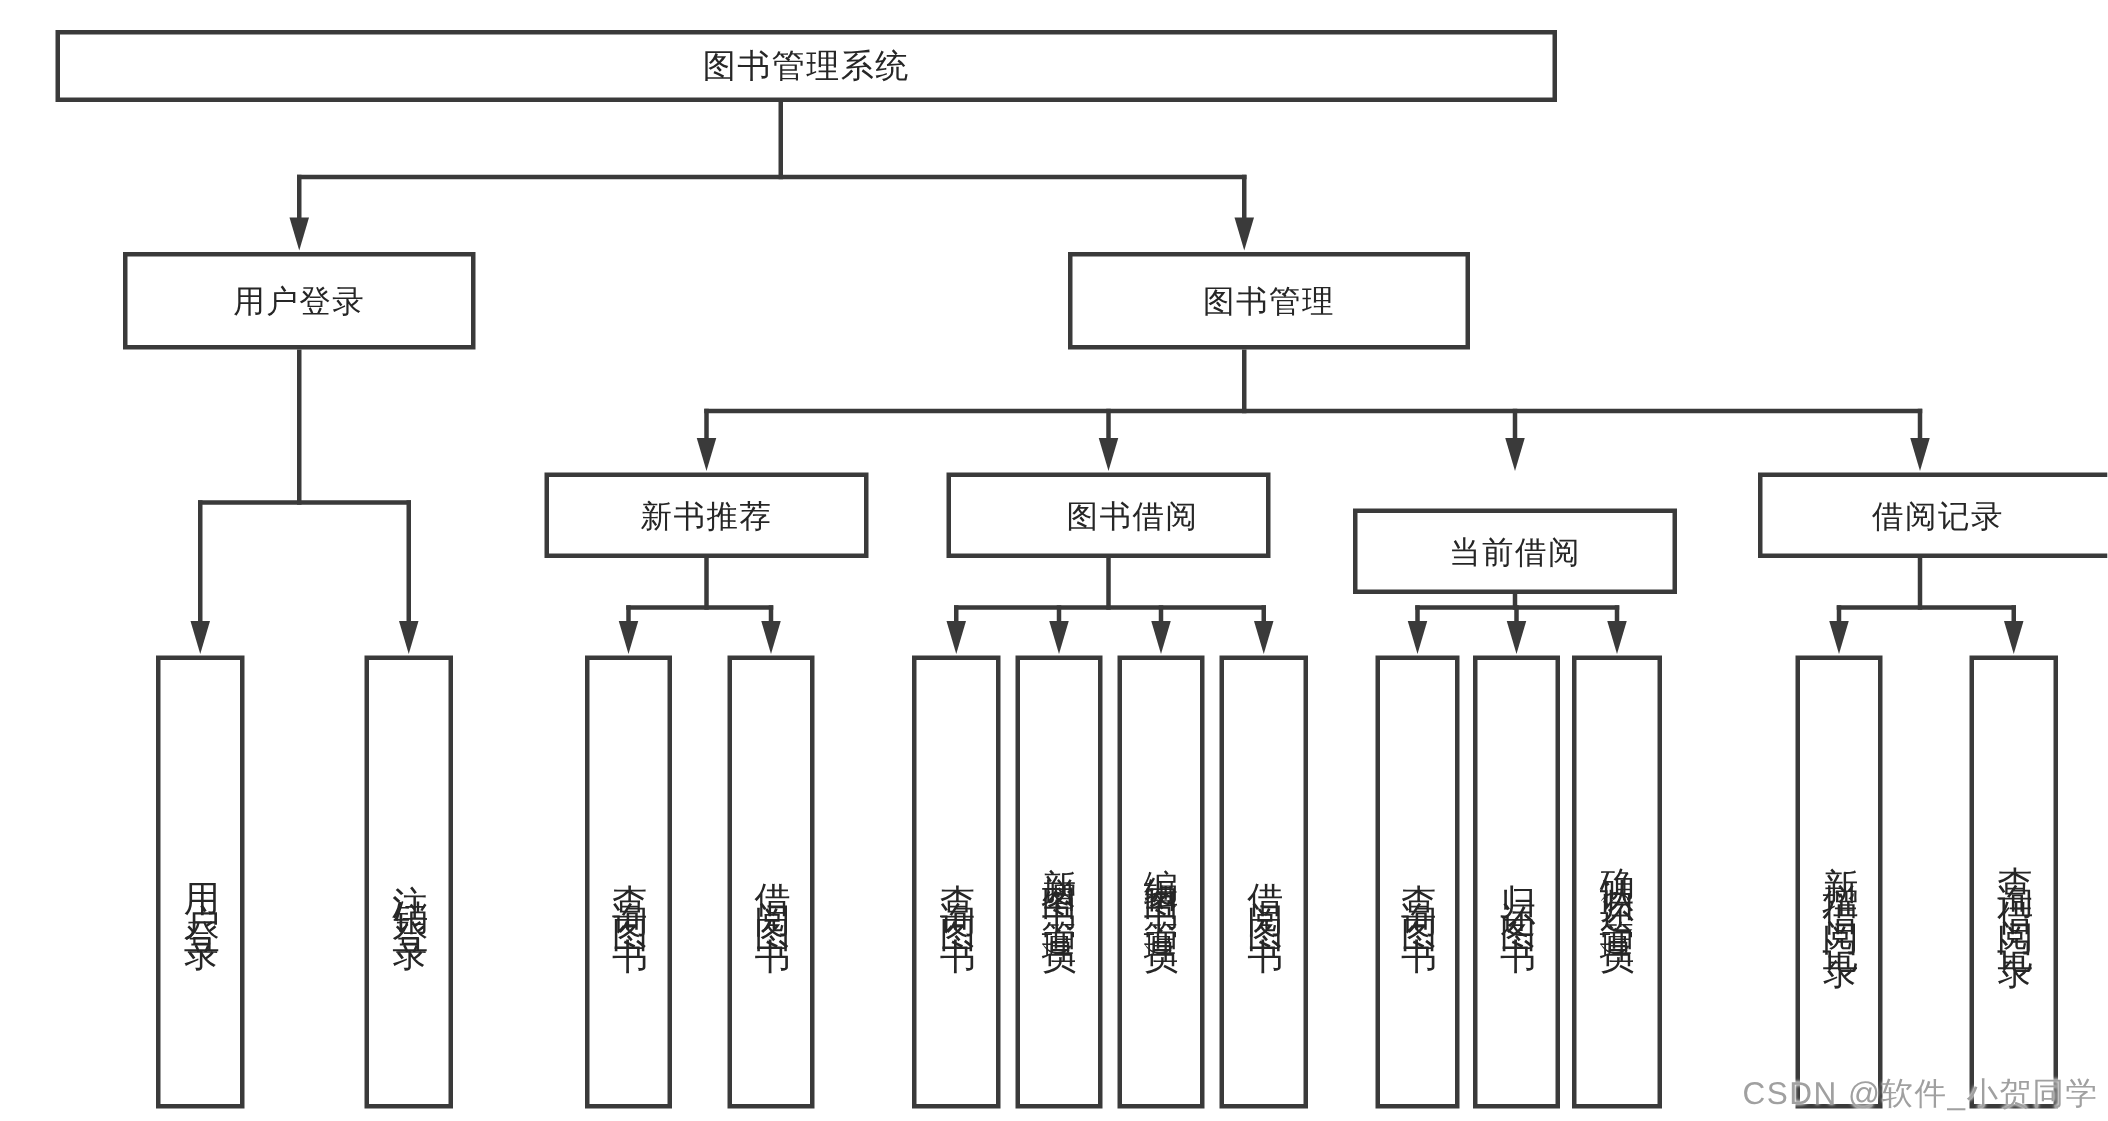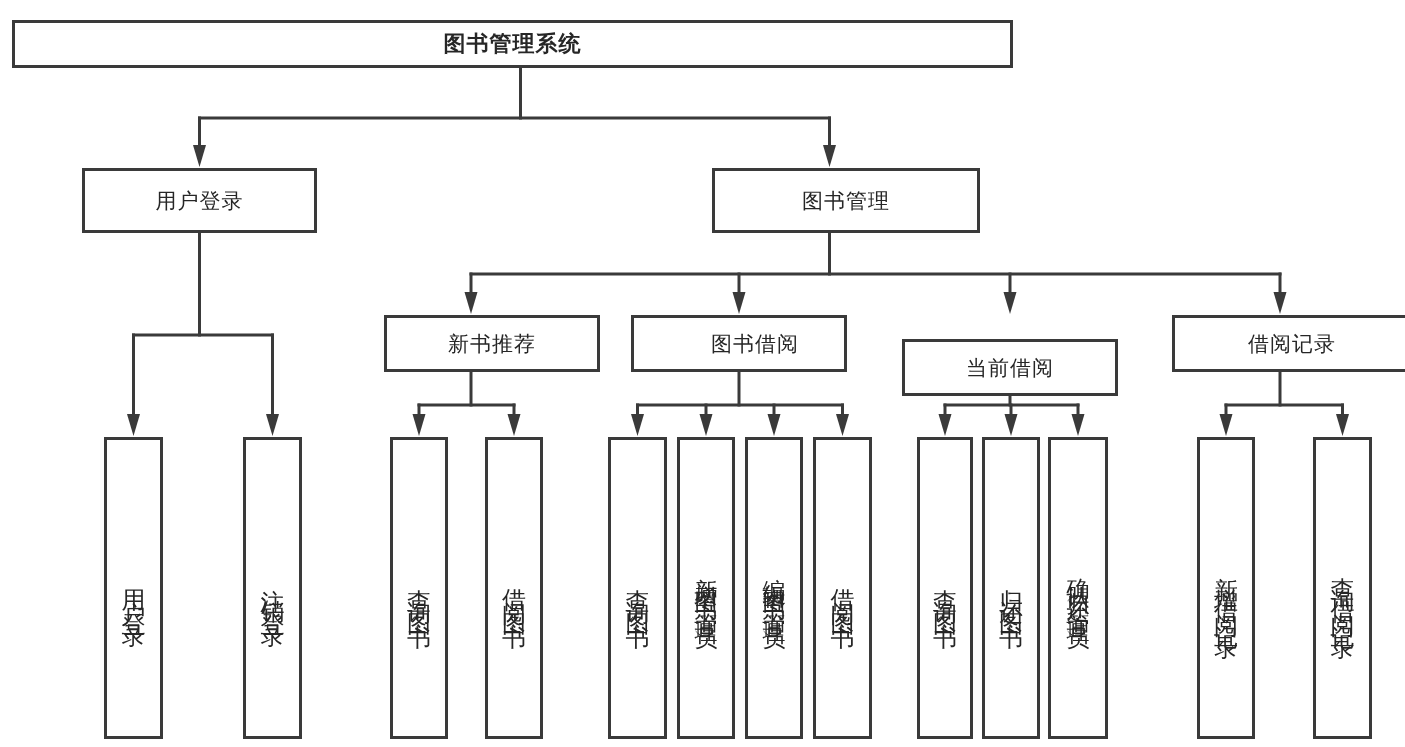--- a/index.html
+++ b/index.html
@@ -101,34 +101,35 @@
       <line x1="1078" y1="405" x2="1078" y2="421" stroke="#3a3a3a" stroke-width="3" stroke-linecap="square"></line>
       <polygon points="1071.5,414 1084.5,414 1078,436" fill="#3a3a3a" stroke="none"></polygon>
       <line x1="1280" y1="372" x2="1280" y2="405" stroke="#3a3a3a" stroke-width="3" stroke-linecap="square"></line>
       <line x1="1226" y1="405" x2="1342.5" y2="405" stroke="#3a3a3a" stroke-width="3" stroke-linecap="square"></line>
       <line x1="1226" y1="405" x2="1226" y2="421" stroke="#3a3a3a" stroke-width="3" stroke-linecap="square"></line>
       <polygon points="1219.5,414 1232.5,414 1226,436" fill="#3a3a3a" stroke="none"></polygon>
       <line x1="1342.5" y1="405" x2="1342.5" y2="421" stroke="#3a3a3a" stroke-width="3" stroke-linecap="square"></line>
       <polygon points="1336,414 1349,414 1342.5,436" fill="#3a3a3a" stroke="none"></polygon>
     </svg>
   <div id="nodes">
-      <div class="node h root" style="left: 12px; top: 20px; width: 1001px; height: 48px; font-weight: bold;">图书管理系统</div>
+      <div class="node h root" style="left: 37px; top: 20px; width: 1001px; height: 48px;">图书管理系统</div>
       <div class="node h" style="left: 82px; top: 168px; width: 235px; height: 65px;">用户登录</div>
       <div class="node h" style="left: 712px; top: 168px; width: 268px; height: 65px;">图书管理</div>
       <div class="node v" style="left: 104px; top: 437px; width: 59px; height: 302px;">用户登录</div>
       <div class="node v" style="left: 243px; top: 437px; width: 59px; height: 302px;">注销登录</div>
-      <div class="node h" style="left: 384px; top: 315px; width: 216px; height: 57px;">新书推荐</div>
+      <div class="node h" style="left: 363px; top: 315px; width: 216px; height: 57px;">新书推荐</div>
       <div class="node h" style="left: 631px; top: 315px; width: 216px; height: 57px; padding-left: 32px;">图书借阅</div>
       <div class="node h" style="left: 902px; top: 315px; width: 216px; height: 57px; margin-top: 24px;">当前借阅</div>
       <div class="node h" style="left: 1172px; top: 315px; width: 240px; height: 57px;">借阅记录</div>
       <div class="node v" style="left: 390px; top: 437px; width: 58px; height: 302px;">查询图书</div>
       <div class="node v" style="left: 485px; top: 437px; width: 58px; height: 302px;">借阅图书</div>
       <div class="node v" style="left: 608px; top: 437px; width: 59px; height: 302px;">查询图书</div>
       <div class="node v long" style="left: 677px; top: 437px; width: 58px; height: 302px;">新增图书（管理员）</div>
       <div class="node v long" style="left: 745px; top: 437px; width: 58px; height: 302px;">编辑图书（管理员）</div>
       <div class="node v" style="left: 813px; top: 437px; width: 59px; height: 302px;">借阅图书</div>
       <div class="node v" style="left: 917px; top: 437px; width: 56px; height: 302px;">查询图书</div>
       <div class="node v" style="left: 982px; top: 437px; width: 58px; height: 302px;">归还图书</div>
       <div class="node v long" style="left: 1048px; top: 437px; width: 60px; height: 302px;">确认归还（管理员）</div>
       <div class="node v" style="left: 1197px; top: 437px; width: 58px; height: 302px;">新增借阅记录</div>
       <div class="node v" style="left: 1313px; top: 437px; width: 59px; height: 302px;">查询借阅记录</div>
     </div>
+  <div class="watermark">CSDN @软件_小贺同学</div>
 </div>
 
 </body></html>

